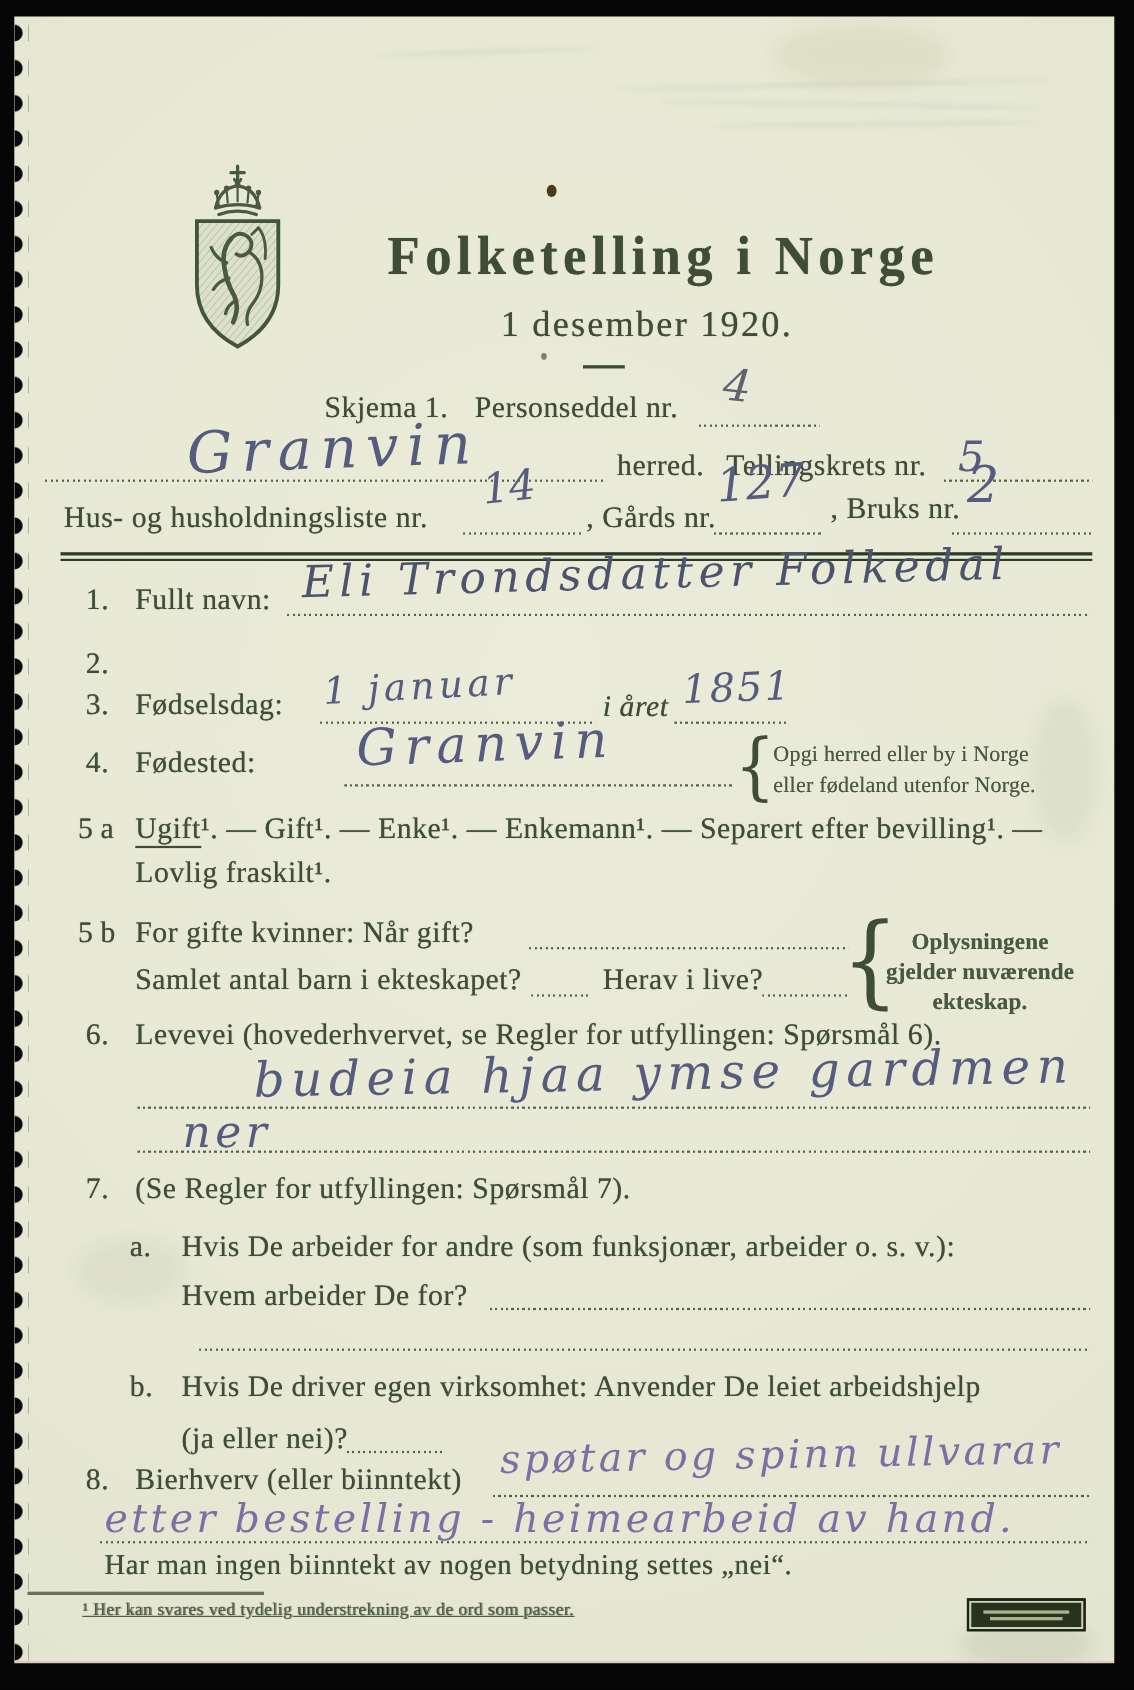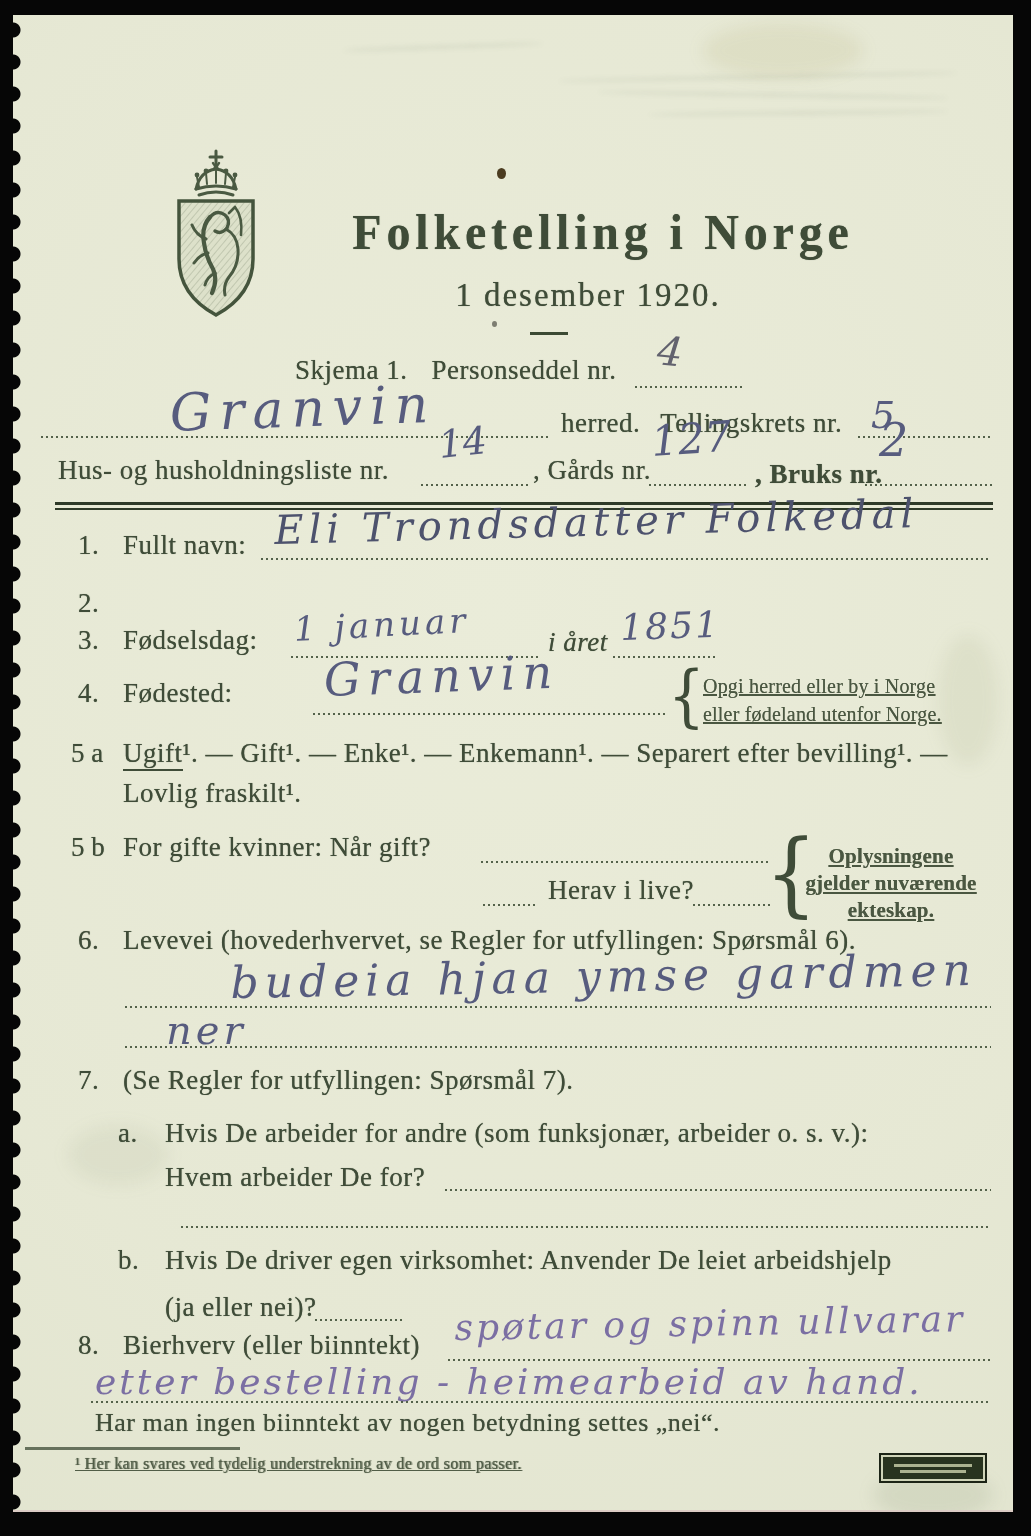--- a/index.html
+++ b/index.html
@@ -37,21 +37,21 @@
   .hw-dark{color:var(--ink-dark);}
   .dots{
     height:3px;
     background-image:repeating-linear-gradient(to right, rgba(58,74,50,.85) 0 2px, rgba(58,74,50,0) 2px 5px);
     background-position:left bottom;background-size:100% 2px;background-repeat:no-repeat;
   }
   .rule{background:var(--rule);}
   .dbl-rule{height:8px;border-top:3px solid #2e3a28;border-bottom:2px solid #2e3a28;}
   .u{border-bottom:2px solid currentColor;padding-bottom:1px;}
   .brace{color:var(--print);font-family:"DejaVu Serif",serif;font-weight:200;line-height:1;}
-  .note{color:var(--print-soft);font-size:20px;line-height:28px;letter-spacing:.2px;white-space:nowrap;text-shadow:0 0 .6px rgba(63,76,56,.7);text-decoration:underline;}
+  .note{color:var(--print-soft);font-size:20px;line-height:28px;letter-spacing:.2px;white-space:nowrap;text-shadow:0 0 .6px rgba(63,76,56,.7);}
   .note-bold{font-weight:bold;font-size:21px;line-height:27px;text-align:center;}
   .ghost{position:absolute;filter:blur(2.5px);opacity:.5;}
   .ghost > div{border-top:4px solid rgba(92,108,86,.22);border-radius:60%;margin-bottom:14px;}
   .speck{position:absolute;border-radius:50%;}
   .stain{position:absolute;border-radius:50%;filter:blur(8px);}
   .stamp{
     position:absolute;background:#28331f;border:2px solid #1c2416;
     box-shadow:inset 0 0 0 2px #cfd4b8;display:flex;flex-direction:column;
     justify-content:center;gap:3px;padding:4px 8px;
   }
@@ -128,21 +128,21 @@
   <div class="abs print" style="left:548px;top:393px;font-size:27px;"><span>herred.</span><span style="display:inline-block;width:20px;"></span><span>Tellingskrets nr.</span></div>
   <div class="abs hw" style="left:858px;top:378px;font-size:38px;">5</div>
   <div class="abs dots" style="left:845px;top:420px;width:135px;"></div>
 
   <div class="abs print" style="left:45px;top:440px;font-size:27px;">Hus- og husholdningsliste nr.</div>
   <div class="abs hw" style="left:428px;top:408px;font-size:38px;transform:rotate(-6deg);">14</div>
   <div class="abs dots" style="left:408px;top:468px;width:108px;"></div>
   <div class="abs print" style="left:520px;top:440px;font-size:27px;">, Gårds nr.</div>
   <div class="abs hw" style="left:640px;top:402px;font-size:42px;transform:rotate(-4deg);">127</div>
   <div class="abs dots" style="left:636px;top:468px;width:100px;"></div>
-  <div class="abs print" style="left:742px;top:444px;font-size:27px;font-weight:bold;">, Bruks nr.</div>
+  <div class="abs print" style="left:742px;top:432px;font-size:27px;">, Bruks nr.</div>
   <div class="abs hw" style="left:866px;top:398px;font-size:46px;">2</div>
   <div class="abs dots" style="left:852px;top:468px;width:128px;"></div>
 
   <div class="abs dbl-rule" style="left:42px;top:487px;width:938px;"></div>
 
   <div class="abs print" style="left:65px;top:515px;font-size:27px;">1.</div>
   <div class="abs print" style="left:110px;top:515px;font-size:27px;">Fullt navn:</div>
   <div class="abs hw hw-dark" style="left:262px;top:492px;font-size:40px;letter-spacing:5px;transform:rotate(-1.5deg);">Eli Trondsdatter Folkedal</div>
   <div class="abs dots" style="left:248px;top:542px;width:730px;"></div>
 
@@ -166,20 +166,21 @@
     <div class="note">eller fødeland utenfor Norge.</div>
   </div>
 
   <div class="abs print" style="left:58px;top:723px;font-size:27px;letter-spacing:0;">5 a</div>
   <div class="abs print" style="left:110px;top:723px;font-size:27px;"><span class="u">Ugift</span><span>¹. — Gift¹. — Enke¹. — Enkemann¹. — Separert efter bevilling¹. —</span></div>
   <div class="abs print" style="left:110px;top:763px;font-size:27px;">Lovlig fraskilt¹.</div>
 
   <div class="abs print" style="left:58px;top:817px;font-size:27px;letter-spacing:0;">5 b</div>
   <div class="abs print" style="left:110px;top:817px;font-size:27px;">For gifte kvinner:  Når gift?</div>
   <div class="abs dots" style="left:468px;top:845px;width:290px;"></div>
+  <div class="abs print" style="left:110px;top:860px;font-size:27px;">Samlet antal barn i ekteskapet?</div>
   <div class="abs dots" style="left:470px;top:888px;width:55px;"></div>
   <div class="abs print" style="left:535px;top:860px;font-size:27px;">Herav i live?</div>
   <div class="abs dots" style="left:680px;top:888px;width:78px;"></div>
   <div class="abs brace" style="left:752px;top:818px;font-size:82px;transform:scaleY(1.12);">{</div>
   <div class="abs" style="left:778px;top:828px;width:200px;">
     <div class="note note-bold">Oplysningene</div>
     <div class="note note-bold">gjelder nuværende</div>
     <div class="note note-bold">ekteskap.</div>
   </div>
 

